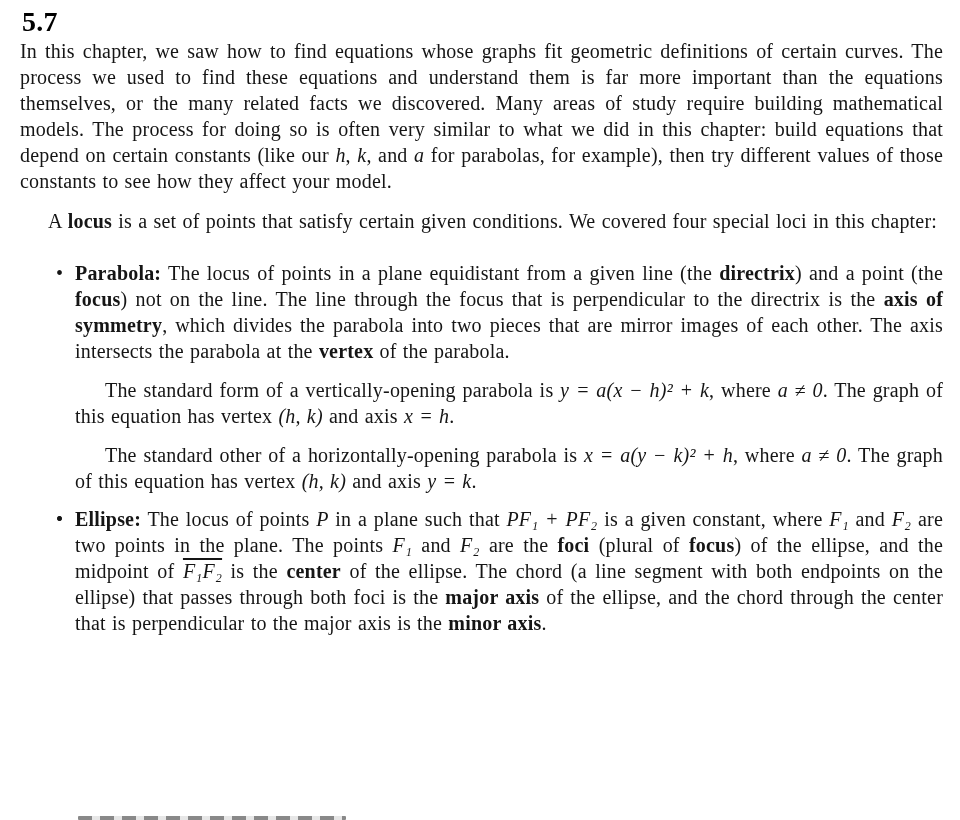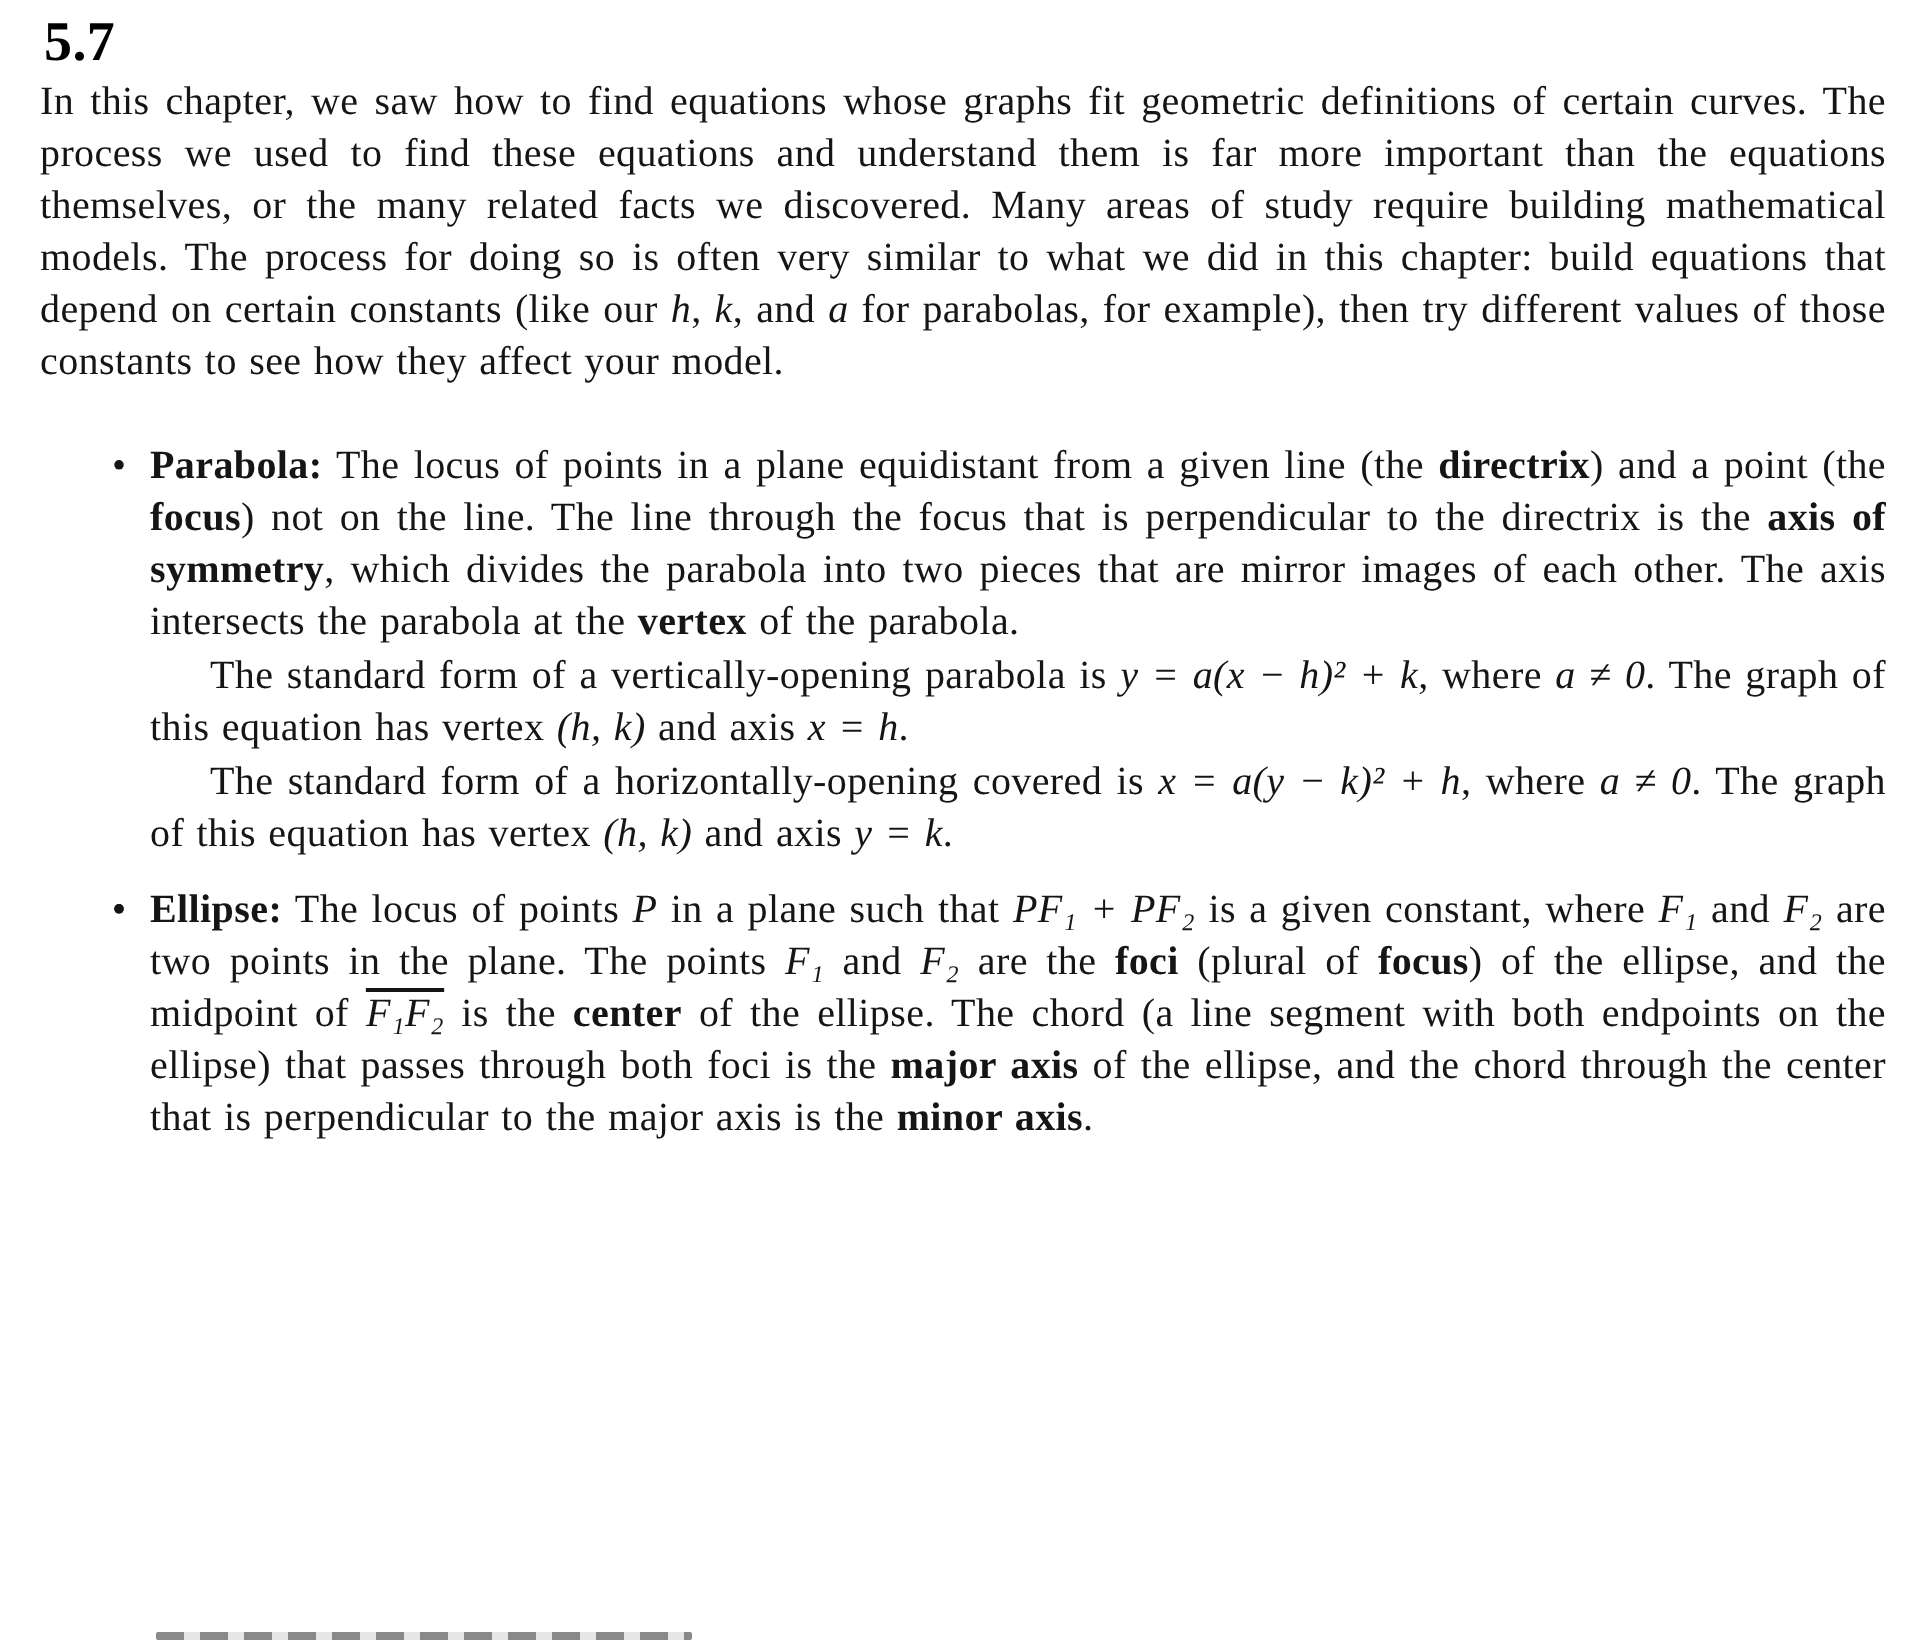--- a/index.html
+++ b/index.html
@@ -50,21 +50,21 @@
   }
   ul.loci-list li:first-child { margin-top: 0; }
   .bullet-marker {
     position: absolute;
     left: 36px;
     top: 0;
     font-size: 20px;
     line-height: 26px;
   }
   p.sub-para {
-    margin-top: 1px;
+    margin-top: 13px;
     text-indent: 30px;
   }
   .b { font-weight: bold; }
   .i { font-style: italic; }
   .ov { text-decoration: overline; }
   .cutoff-strip {
     position: absolute;
     left: 78px;
     top: 816px;
     width: 268px;
@@ -81,28 +81,29 @@
 <body>
 
 <div class="page">
 
   <h1 class="section-heading">
     <span class="section-number">5.7</span>
   </h1>
 
   <p class="para-intro"><span>In this chapter, we saw how to find equations whose graphs fit geometric definitions of certain curves. The process we used to find these equations and understand them is far more important than the equations themselves, or the many related facts we discovered. Many areas of study require building mathematical models. The process for doing so is often very similar to what we did in this chapter: build equations that depend on certain constants (like our </span><span class="i">h</span><span>, </span><span class="i">k</span><span>, and </span><span class="i">a</span><span> for parabolas, for example), then try different values of those constants to see how they affect your model.</span></p>
 
+  <p class="para-locus"><span>A </span><span class="b">locus</span><span> is a set of points that satisfy certain given conditions. We covered four special loci in this chapter:</span></p>
 
   <ul class="loci-list">
 
     <li>
       <span class="bullet-marker">•</span>
       <p><span class="b">Parabola:</span><span> The locus of points in a plane equidistant from a given line (the </span><span class="b">directrix</span><span>) and a point (the </span><span class="b">focus</span><span>) not on the line. The line through the focus that is perpendicular to the directrix is the </span><span class="b">axis of symmetry</span><span>, which divides the parabola into two pieces that are mirror images of each other. The axis intersects the parabola at the </span><span class="b">vertex</span><span> of the parabola.</span></p>
       <p class="sub-para"><span>The standard form of a vertically-opening parabola is </span><span class="i">y = a(x − h)² + k</span><span>, where </span><span class="i">a ≠ 0</span><span>. The graph of this equation has vertex </span><span class="i">(h, k)</span><span> and axis </span><span class="i">x = h</span><span>.</span></p>
-      <p class="sub-para"><span>The standard form of a horizontally-opening covered is </span><span class="i">x = a(y − k)² + h</span><span>, where </span><span class="i">a ≠ 0</span><span>. The graph of this equation has vertex </span><span class="i">(h, k)</span><span> and axis </span><span class="i">y = k</span><span>.</span></p>
+      <p class="sub-para"><span>The standard other of a horizontally-opening parabola is </span><span class="i">x = a(y − k)² + h</span><span>, where </span><span class="i">a ≠ 0</span><span>. The graph of this equation has vertex </span><span class="i">(h, k)</span><span> and axis </span><span class="i">y = k</span><span>.</span></p>
     </li>
 
     <li>
       <span class="bullet-marker">•</span>
     </li>
 
     <li>
       <span class="bullet-marker">•</span>
       <p><span class="b">Ellipse:</span><span> The locus of points </span><span class="i">P</span><span> in a plane such that </span><span class="i">PF₁ + PF₂</span><span> is a given constant, where </span><span class="i">F₁</span><span> and </span><span class="i">F₂</span><span> are two points in the plane. The points </span><span class="i">F₁</span><span> and </span><span class="i">F₂</span><span> are the </span><span class="b">foci</span><span> (plural of </span><span class="b">focus</span><span>) of the ellipse, and the midpoint of </span><span class="i ov">F₁F₂</span><span> is the </span><span class="b">center</span><span> of the ellipse. The chord (a line segment with both endpoints on the ellipse) that passes through both foci is the </span><span class="b">major axis</span><span> of the ellipse, and the chord through the center that is perpendicular to the major axis is the </span><span class="b">minor axis</span><span>.</span></p>
     </li>

